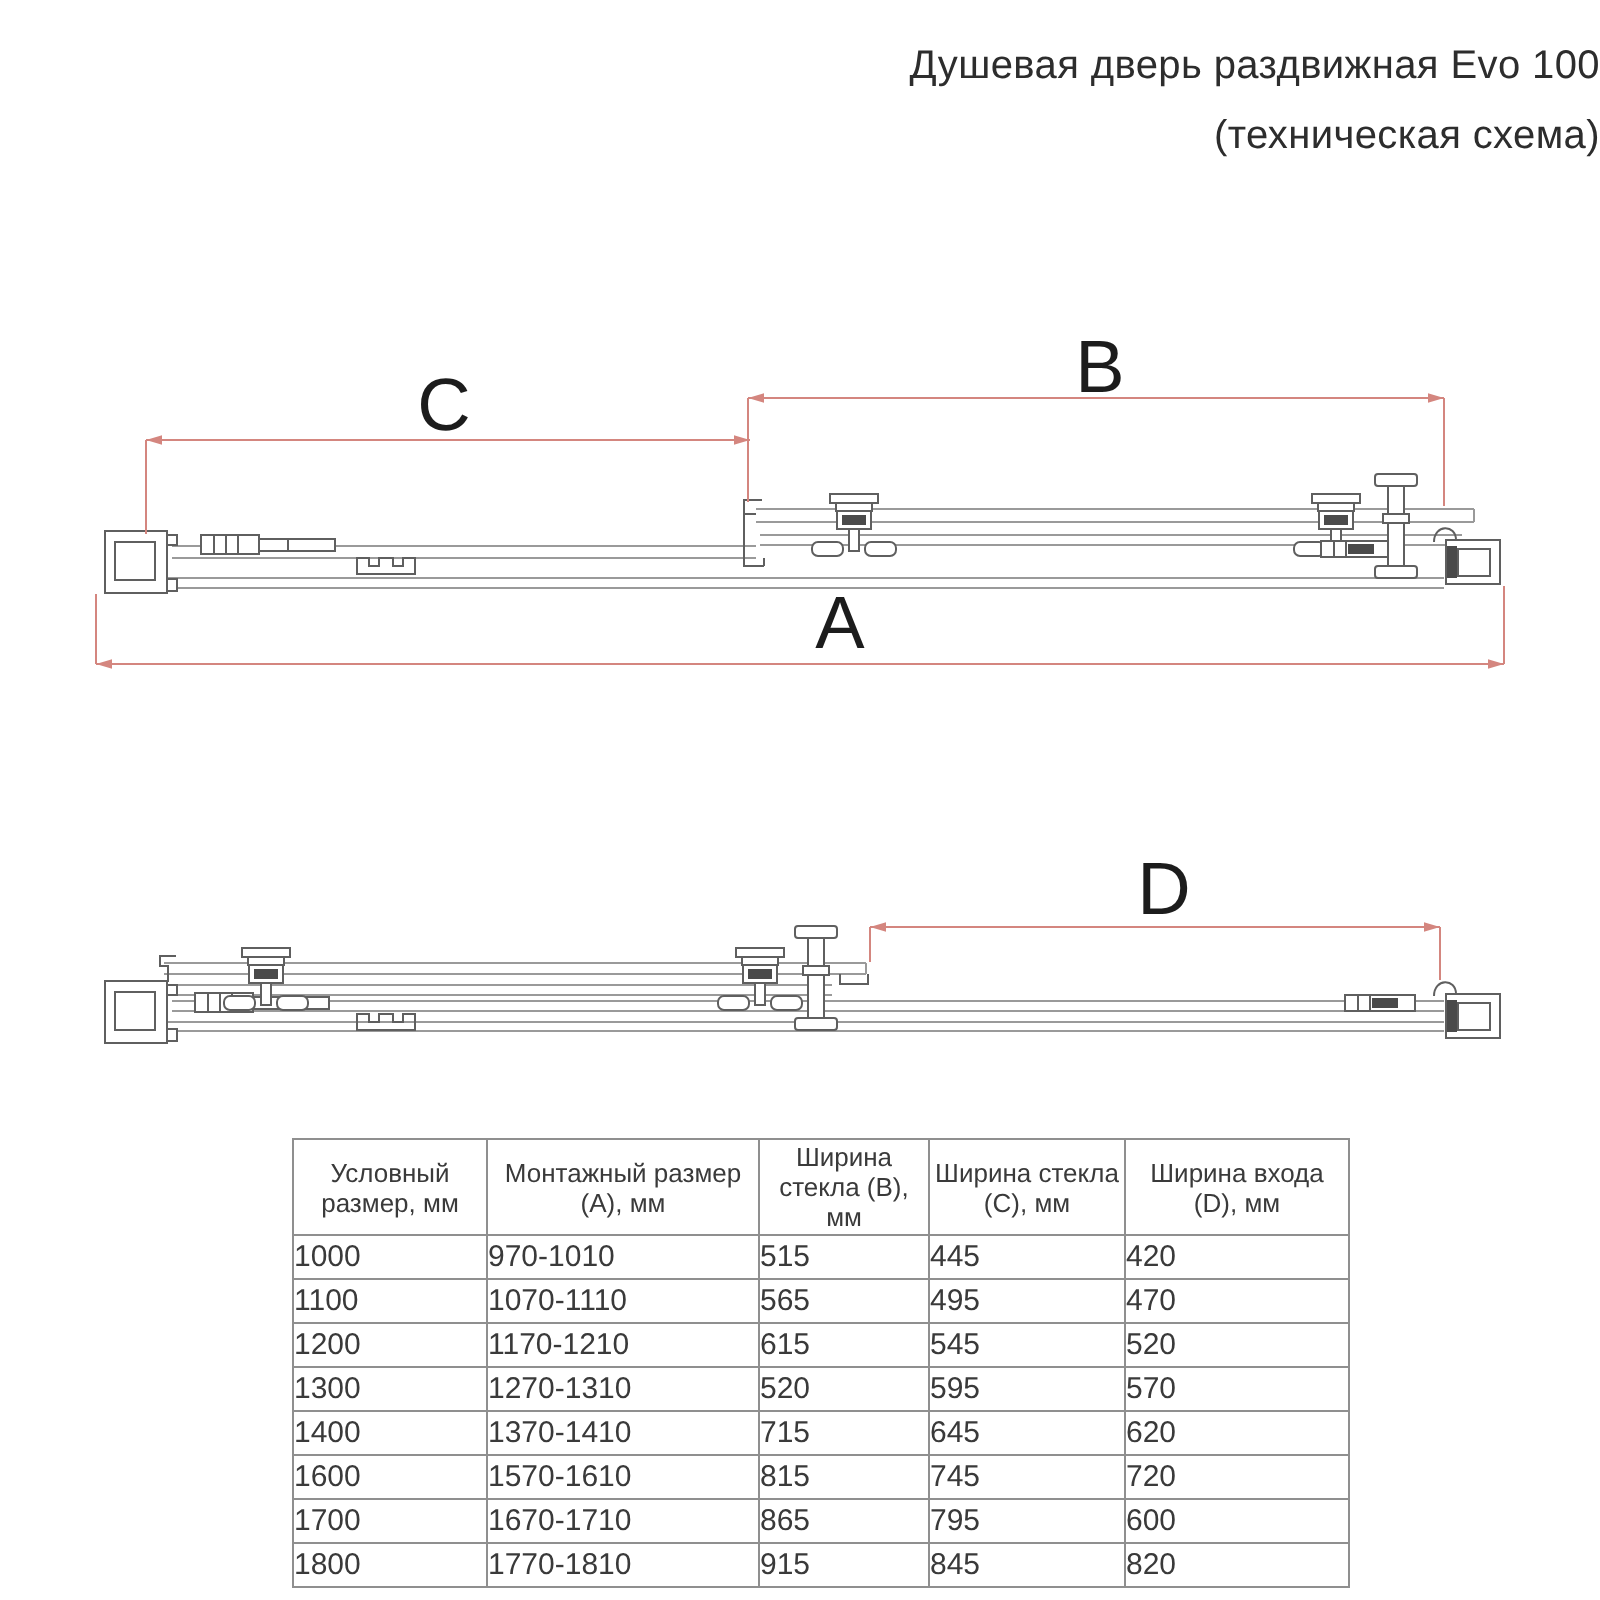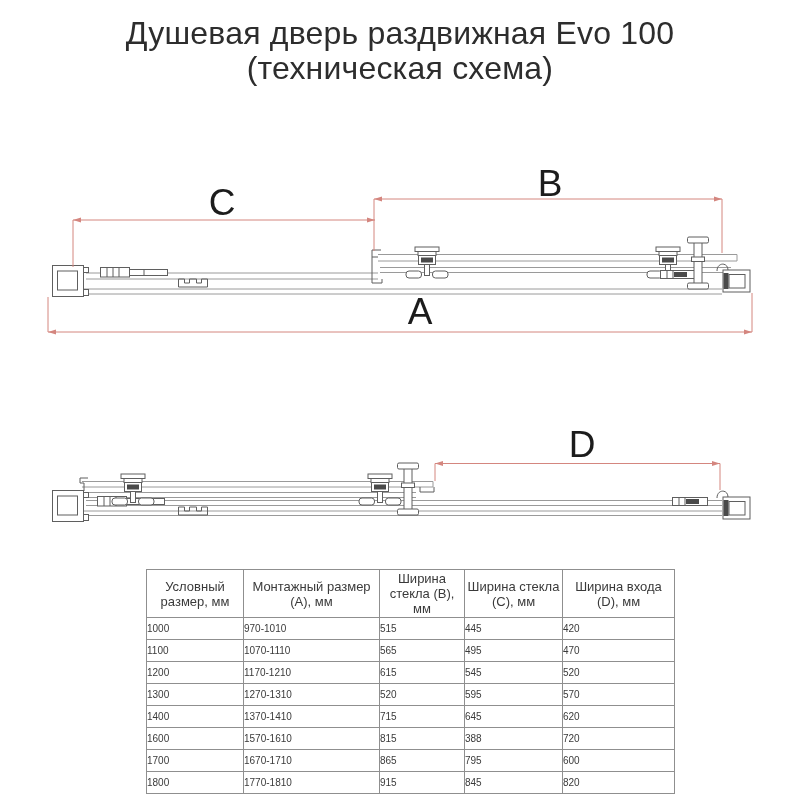--- a/index.html
+++ b/index.html
@@ -1,37 +1,37 @@
 <!DOCTYPE html>
 <html style="--title-text: #2d2d2d; --text-color: #3a3a3a; --table-border: #8f8f8f; --dimension-line: #d4867f; --drawing-line: #9a9a9a; --drawing-detail: #5f5f5f; --drawing-dark: #4a4a4a;"><head>
 <meta charset="utf-8">
 <style>
   html,body{margin:0;padding:0;background:#fff;}
   .screen{position:relative;width:800px;height:800px;background:#fff;overflow:hidden;
           font-family:"Liberation Sans",sans-serif;}
-  .title{position:absolute;top:16px;left:0;width:800px;text-align:center;
-         font-size:32px;line-height:35px;color:var(--title-text,#2d2d2d);letter-spacing:.2px;}
+  .title{position:absolute;top:16px;left:0;width:800px;text-align:right;
+         font-size:20px;line-height:35px;color:var(--title-text,#2d2d2d);letter-spacing:.2px;}
   svg.diag{position:absolute;left:0;}
   #diagTop{top:140px;}
   #diagBottom{top:420px;}
   
   .ln{stroke:var(--drawing-line,#9a9a9a);stroke-width:1;fill:none;}
   .g0{stroke:var(--drawing-detail,#5f5f5f);stroke-width:1;fill:none;}
   .g1{stroke:var(--drawing-detail,#5f5f5f);stroke-width:1;fill:#fff;}
   .gd{fill:var(--drawing-dark,#4a4a4a);stroke:none;}
   .dim{stroke:var(--dimension-line,#d4867f);stroke-width:1;fill:none;}
   .dimf{fill:var(--dimension-line,#d4867f);stroke:none;}
   .lbl{font-family:"Liberation Sans",sans-serif;font-size:37px;fill:#1c1c1c;}
   
   table.sizes{position:absolute;left:146px;top:569px;border-collapse:collapse;
               table-layout:fixed;background:#fff;color:var(--text-color,#3a3a3a);}
   table.sizes th,table.sizes td{border:1px solid var(--table-border,#8f8f8f);
               vertical-align:middle;font-weight:400;padding:0;}
   table.sizes th{font-size:13px;line-height:15px;height:31px;padding:1px 2px;}
-  table.sizes td{font-size:10px;height:21px;line-height:21px;}
+  table.sizes td{font-size:15px;height:21px;line-height:21px;}
 </style>
 </head>
 <body>
 
 <div class="screen">
 
   <div class="title">
     <div>Душевая дверь раздвижная Evo 100</div>
     <div>(техническая схема)</div>
   </div>
@@ -222,21 +222,21 @@
           <td>1400</td>
           <td>1370-1410</td>
           <td>715</td>
           <td>645</td>
           <td>620</td>
         </tr>
         <tr>
           <td>1600</td>
           <td>1570-1610</td>
           <td>815</td>
-          <td>388</td>
+          <td>745</td>
           <td>720</td>
         </tr>
         <tr>
           <td>1700</td>
           <td>1670-1710</td>
           <td>865</td>
           <td>795</td>
           <td>600</td>
         </tr>
         <tr>

